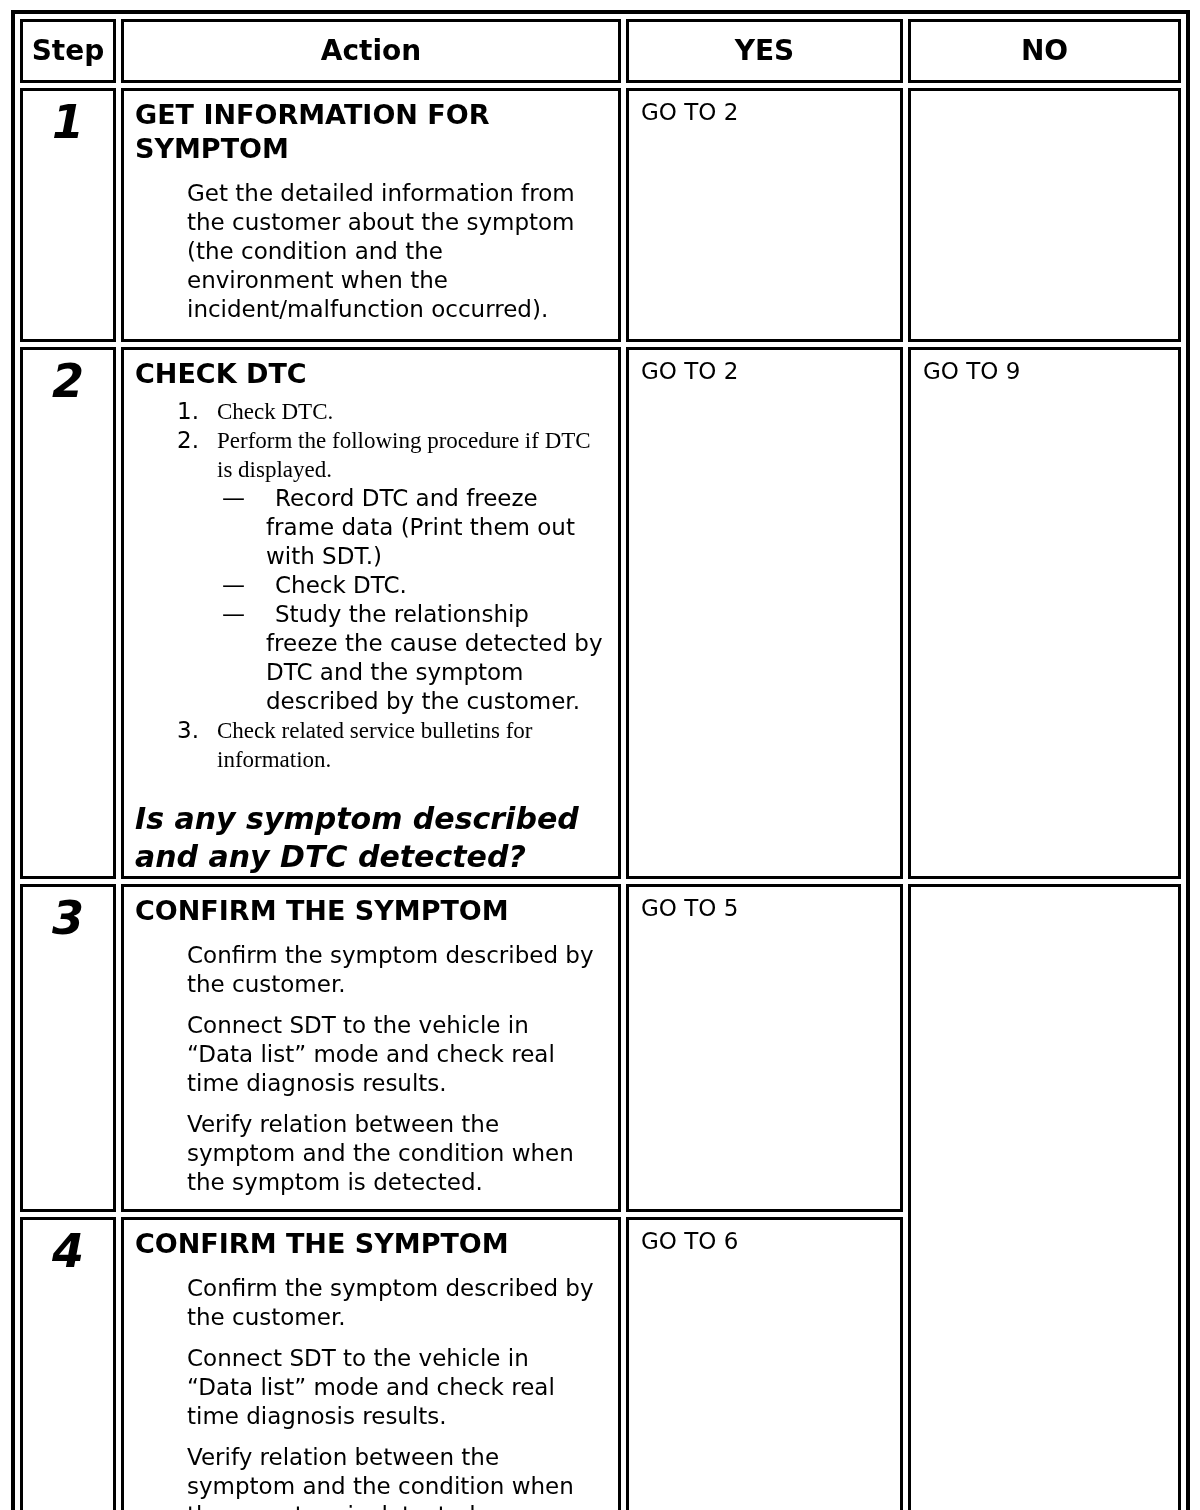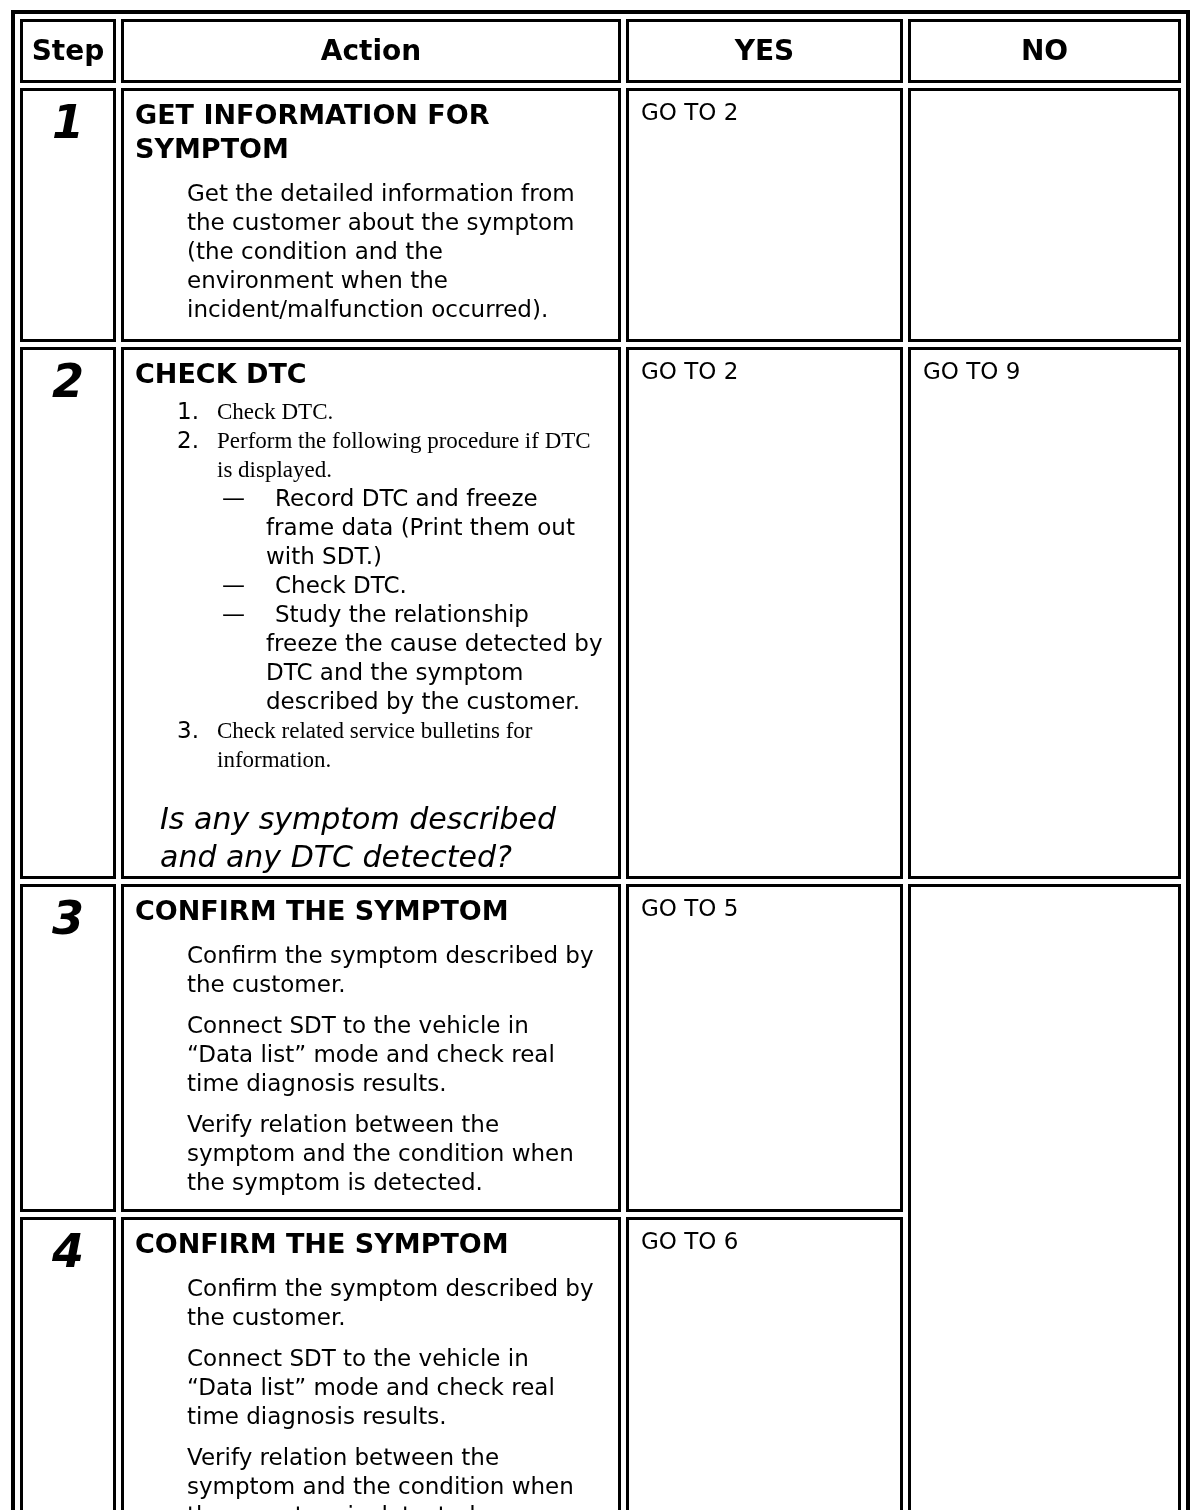--- a/index.html
+++ b/index.html
@@ -73,26 +73,25 @@
   .dash-item {
     display: flex;
     margin-left: 45px;
     font-size: 23px;
     line-height: 29px;
   }
   .dash-item .dash { flex: 0 0 44px; }
   .dash-item .txt { flex: 1 1 auto; text-indent: 9px; }
   .question {
     margin-top: 26px;
-    font-weight: normal;
+    font-weight: bold;
     font-style: italic;
     font-size: 30px;
     line-height: 38px;
     max-width: 445px;
-    margin-left: 25px;
   }
   td.goto-cell {
     padding: 7px 12px 0 12px;
     font-size: 23px;
     line-height: 29px;
   }
 </style>
 </head>
 <body>
 

